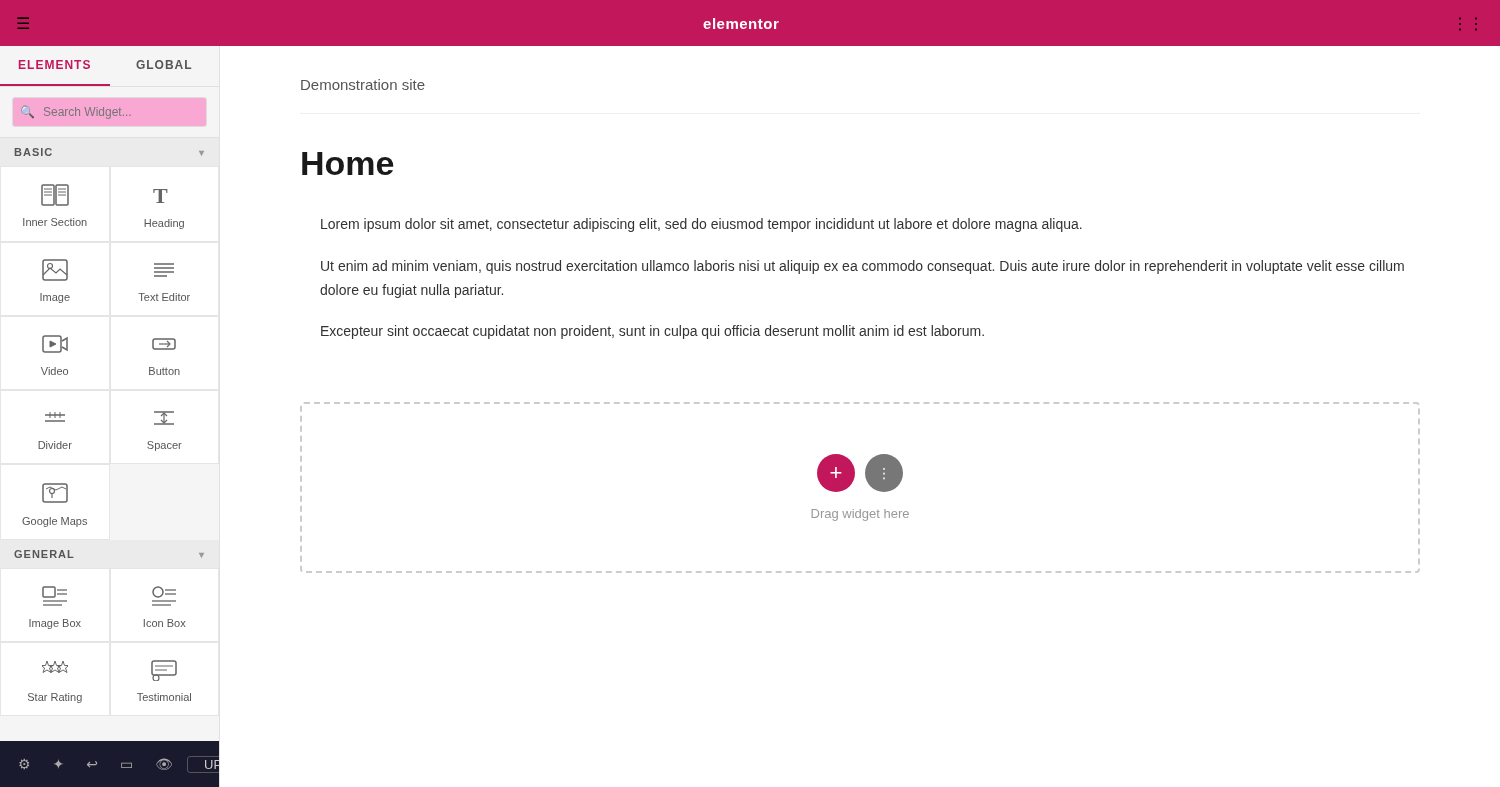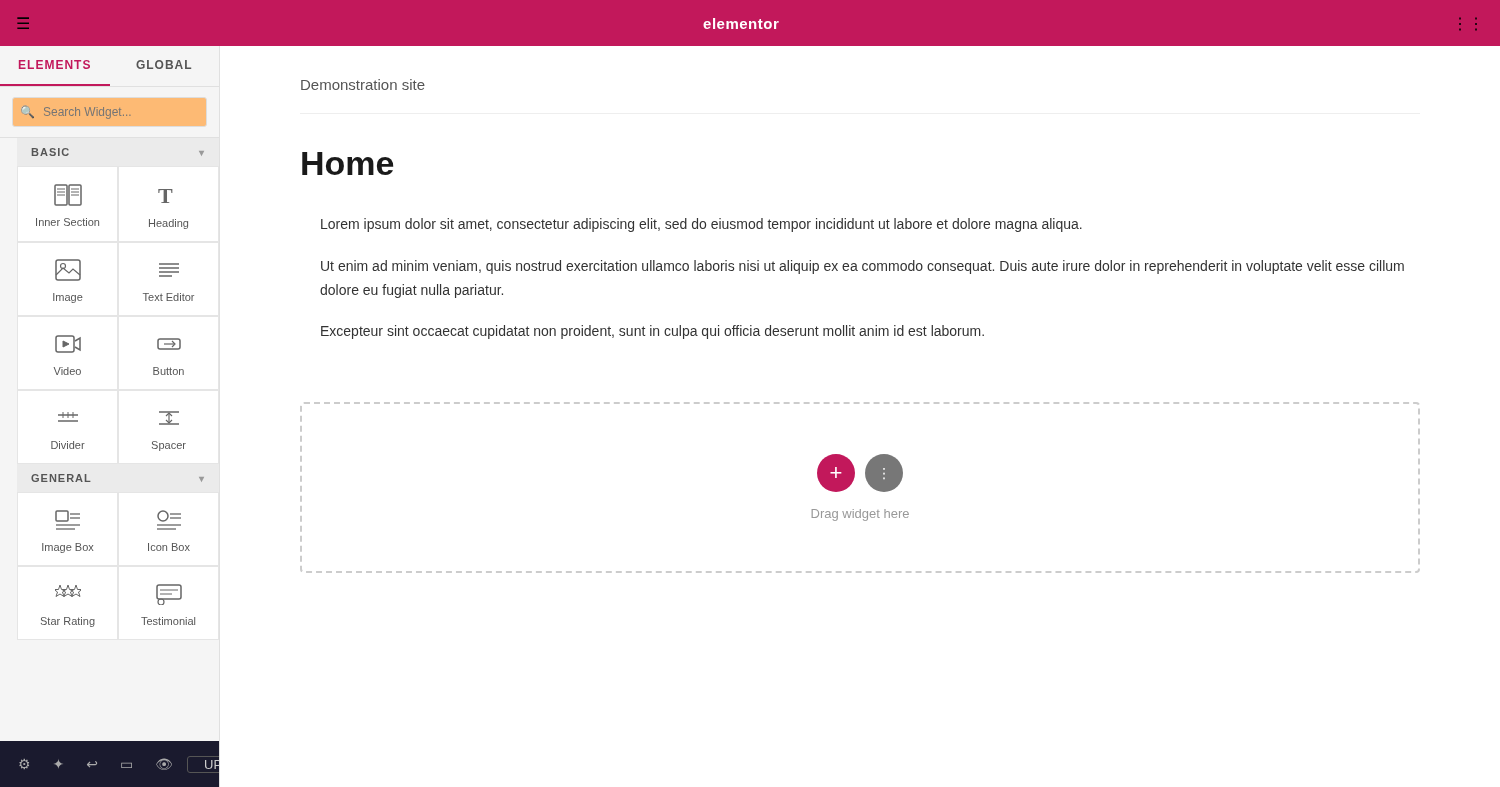--- a/index.html
+++ b/index.html
@@ -64,42 +64,41 @@
     .sidebar-search {
       padding: 10px 12px;
       background: #f5f5f5;
       border-bottom: 1px solid #e0e0e0;
     }
     .sidebar-search input {
       width: 100%;
       padding: 7px 10px 7px 30px;
       border: 1px solid #ddd;
       border-radius: 3px;
-      background: #fdba74;
+      background: #f9a8d4;
       font-size: 12px;
       color: #555;
       outline: none;
     }
     .search-wrapper {
       position: relative;
     }
     .search-icon-inner {
       position: absolute;
       left: 8px;
       top: 50%;
       transform: translateY(-50%);
       color: #aaa;
       font-size: 12px;
     }
 
     .sidebar-content {
       flex: 1;
       overflow-y: auto;
       padding-bottom: 18px;
-      margin-left: 17px;
     }
 
     .section-header {
       display: flex;
       align-items: center;
       justify-content: space-between;
       padding: 8px 14px;
       background: #ebebeb;
       font-size: 11px;
       font-weight: 600;
@@ -375,20 +374,31 @@
           <div class="widget-icon">
             <svg width="26" height="22" viewBox="0 0 26 22" fill="none">
               <line x1="3" y1="5" x2="23" y2="5" stroke="#666" stroke-width="1.5"></line>
               <line x1="3" y1="17" x2="23" y2="17" stroke="#666" stroke-width="1.5"></line>
               <line x1="13" y1="7" x2="13" y2="15" stroke="#666" stroke-width="1.2"></line>
               <polyline points="10,9 13,6 16,9" stroke="#666" stroke-width="1.2" fill="none"></polyline>
               <polyline points="10,13 13,16 16,13" stroke="#666" stroke-width="1.2" fill="none"></polyline>
             </svg>
           </div>
           <span class="widget-label">Spacer</span>
+        </div>
+        <div class="widget-item">
+          <div class="widget-icon">
+            <svg width="26" height="24" viewBox="0 0 26 24" fill="none">
+              <rect x="1" y="3" width="24" height="18" rx="2" stroke="#666" stroke-width="1.5" fill="none"></rect>
+              <circle cx="10" cy="10" r="2.5" stroke="#666" stroke-width="1.2" fill="none"></circle>
+              <line x1="10" y1="12.5" x2="10" y2="17" stroke="#666" stroke-width="1.2"></line>
+              <polyline points="4,8 8,6 14,9 20,6 24,8" stroke="#666" stroke-width="1" fill="none"></polyline>
+            </svg>
+          </div>
+          <span class="widget-label">Google Maps</span>
         </div>
       </div>
 
       <div class="section-header">
         <span>GENERAL</span>
         <span class="chevron">▾</span>
       </div>
       <div class="widgets-grid">
         <div class="widget-item">
           <div class="widget-icon">

